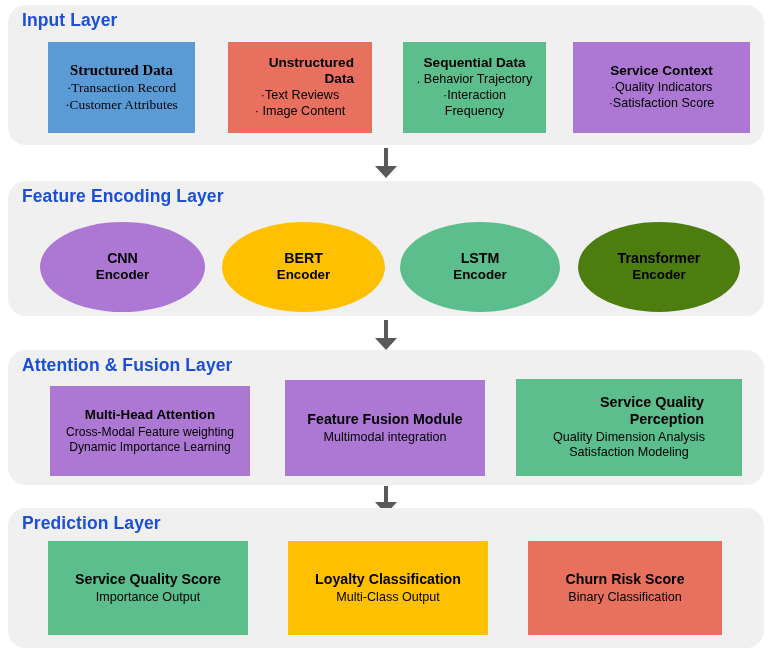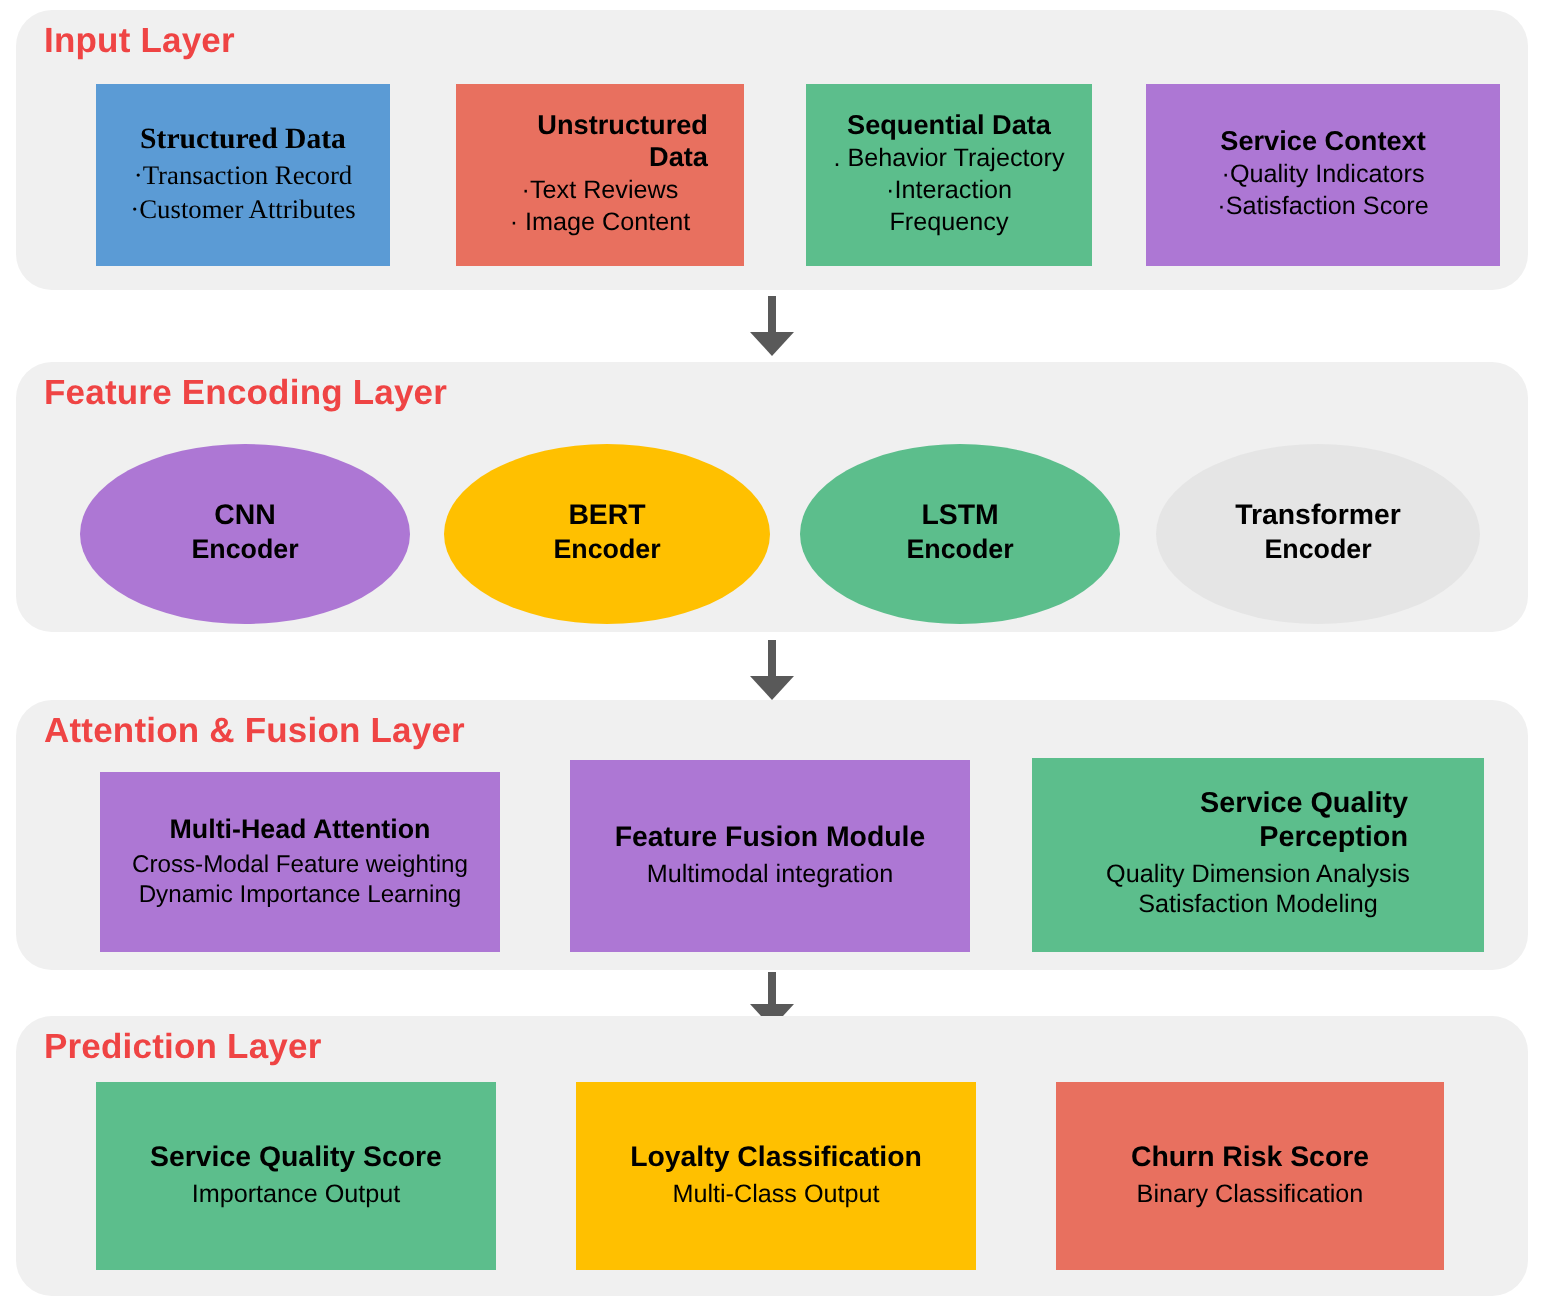--- a/index.html
+++ b/index.html
@@ -15,21 +15,21 @@
   .panel{
     position:absolute;
     background:#f0f0f0;
     border-radius:18px;
   }
   .panel-title{
     position:absolute;
     left:22px;
     font-size:17.5px;
     font-weight:700;
-    color:#ef4444;
+    color:#1d4ed8;
     letter-spacing:0.1px;
     white-space:nowrap;
   }
 
   .node{
     position:absolute;
     display:flex;
     flex-direction:column;
     align-items:center;
     justify-content:center;
@@ -126,21 +126,21 @@
   <div class="node ellipse" style="left:222px;top:222px;width:163px;height:90px;background:#ffc000;">
     <div class="ttl">BERT</div>
     <div class="sub">Encoder</div>
   </div>
 
   <div class="node ellipse" style="left:400px;top:222px;width:160px;height:90px;background:#5cbe8c;">
     <div class="ttl">LSTM</div>
     <div class="sub">Encoder</div>
   </div>
 
-  <div class="node ellipse" style="left:578px;top:222px;width:162px;height:90px;background:#e5e5e5;">
+  <div class="node ellipse" style="left:578px;top:222px;width:162px;height:90px;background:#4d7c0f;">
     <div class="ttl">Transformer</div>
     <div class="sub">Encoder</div>
   </div>
 
   <div class="arrow" style="left:375px;top:320px;height:30px;">
     <div class="shaft" style="height:20px;"></div>
     <div class="head" style="top:18px;"></div>
   </div>
 
   <div class="panel" style="left:8px;top:350px;width:756px;height:135px;"></div>

